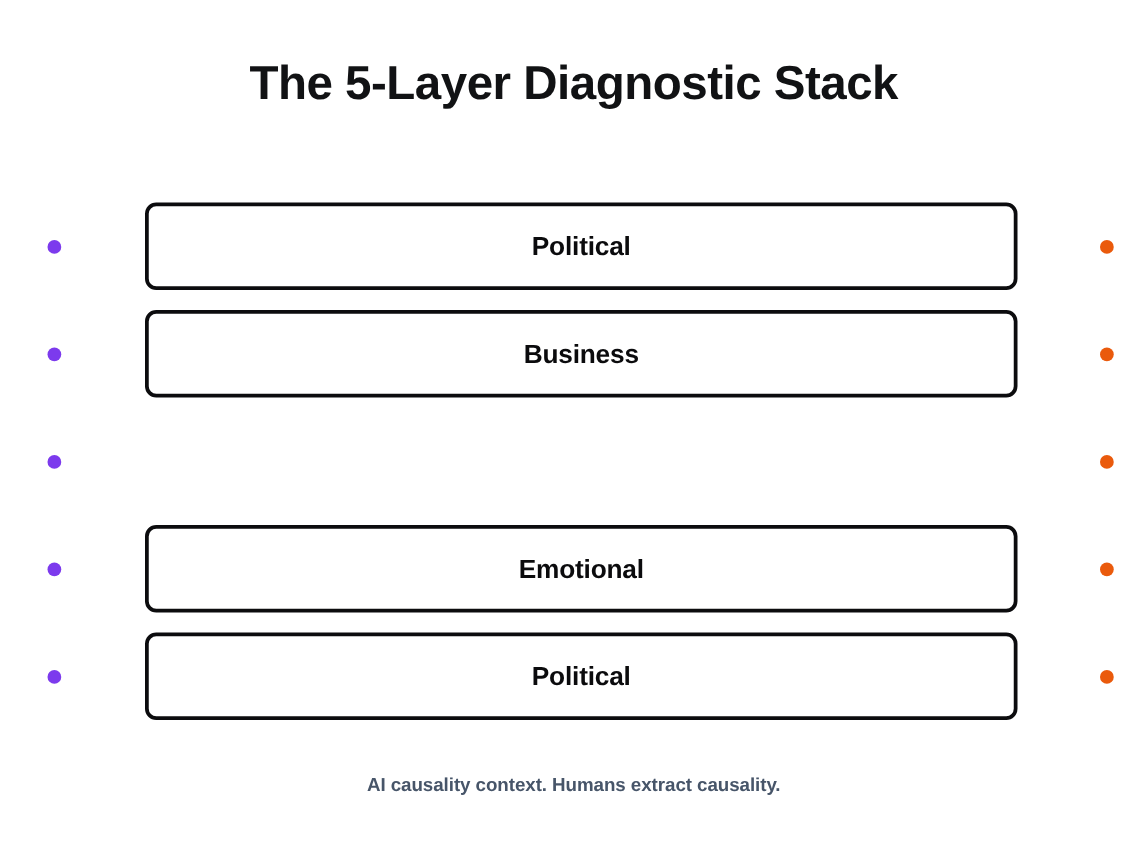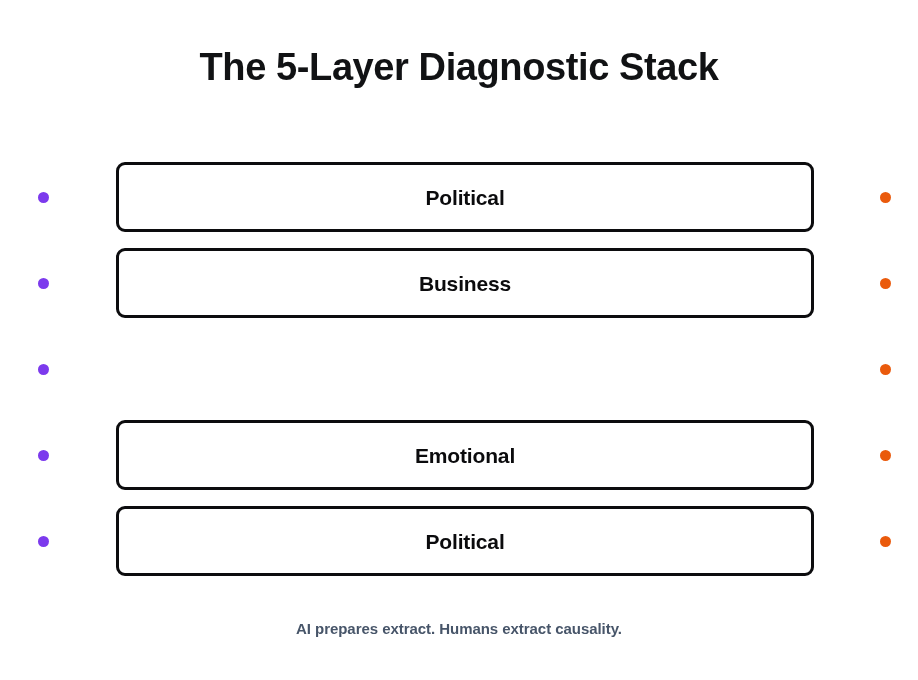--- a/index.html
+++ b/index.html
@@ -140,15 +140,15 @@
     <div class="layer-row">
       <span class="dot dot-left"></span>
       <div class="layer-box">
         <span class="layer-label">Political</span>
       </div>
       <span class="dot dot-right"></span>
     </div>
 
   </div>
 
-  <div class="footer">AI prepares extract. Humans extract causality.</div>
+  <div class="footer">AI causality context. Humans extract causality.</div>
 
 </div>
 
 </body></html>

